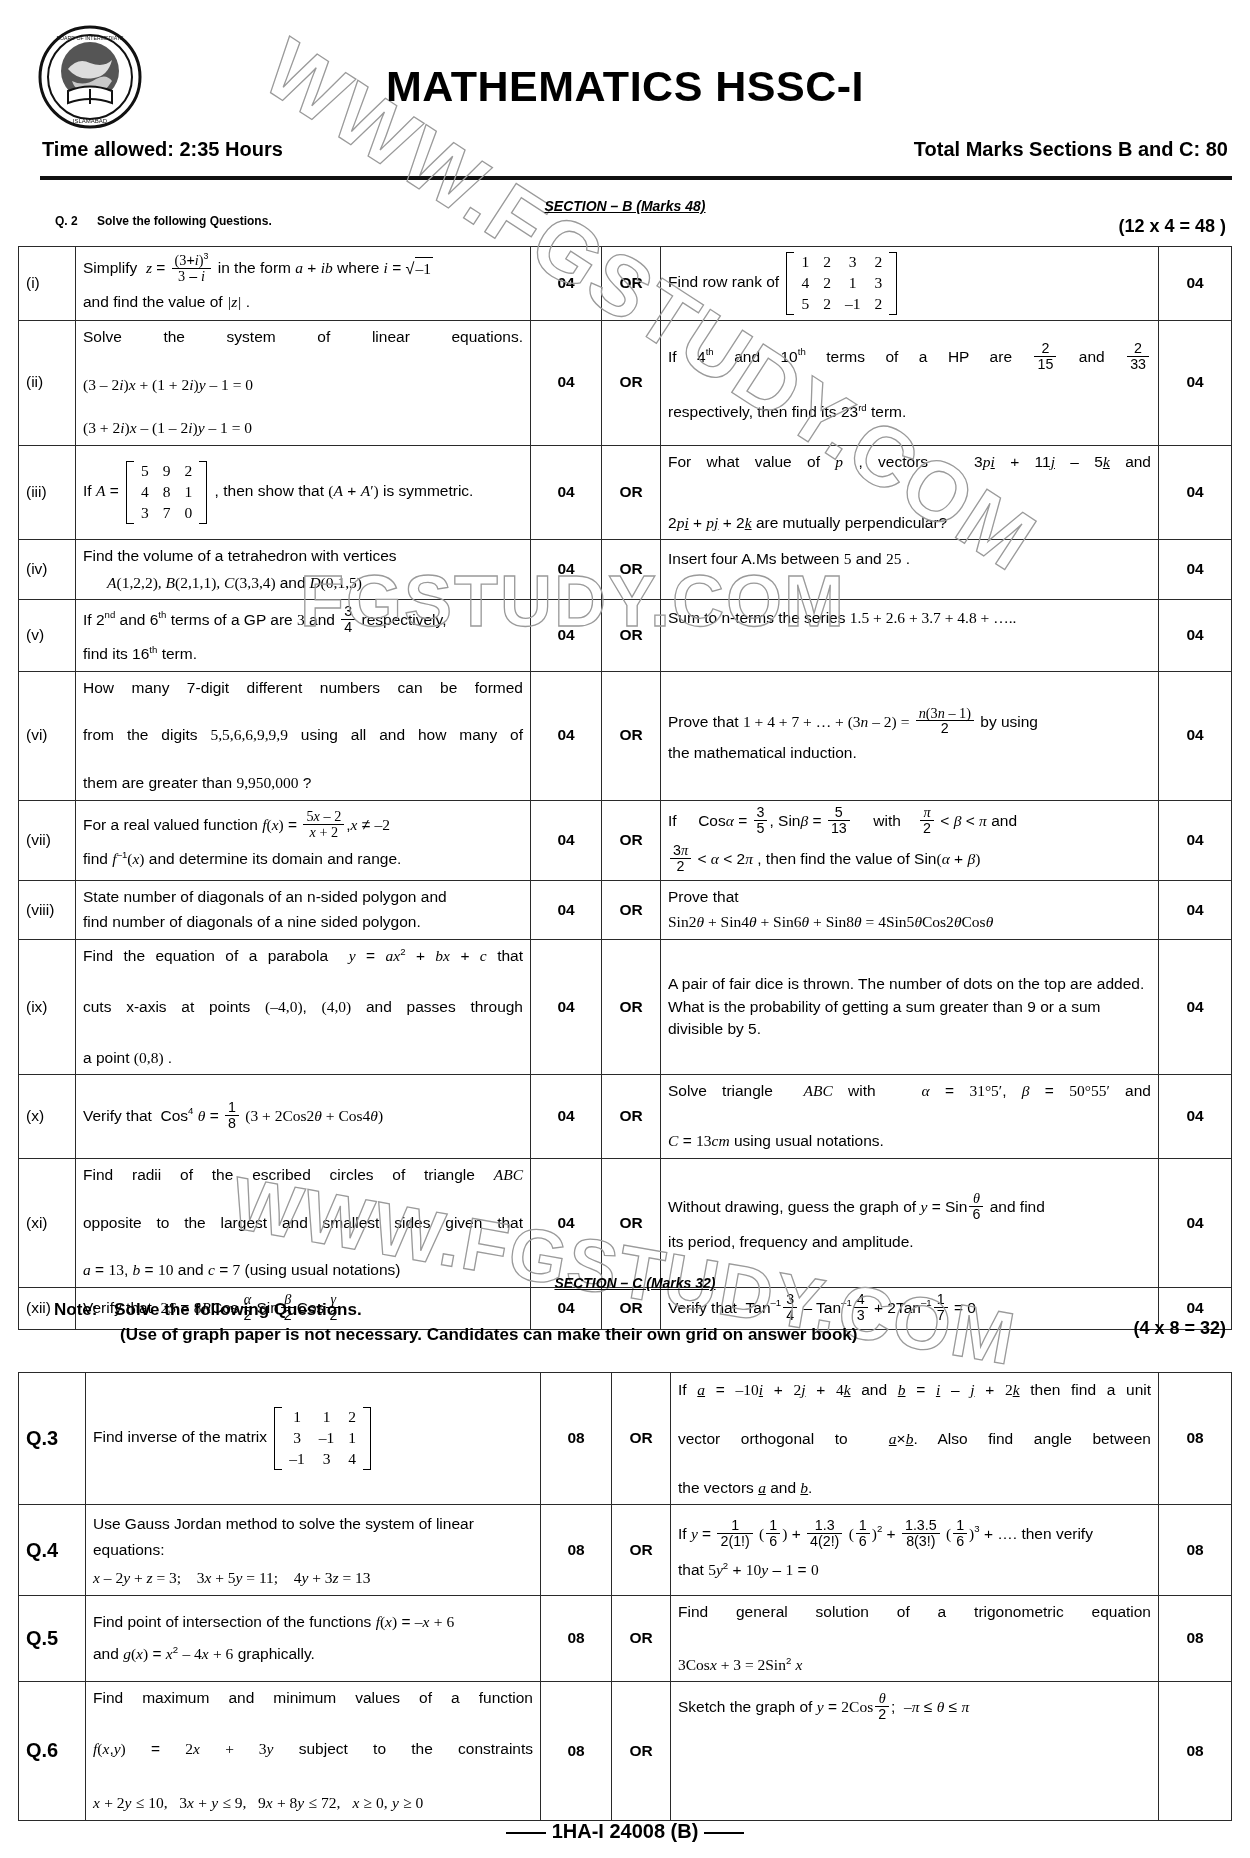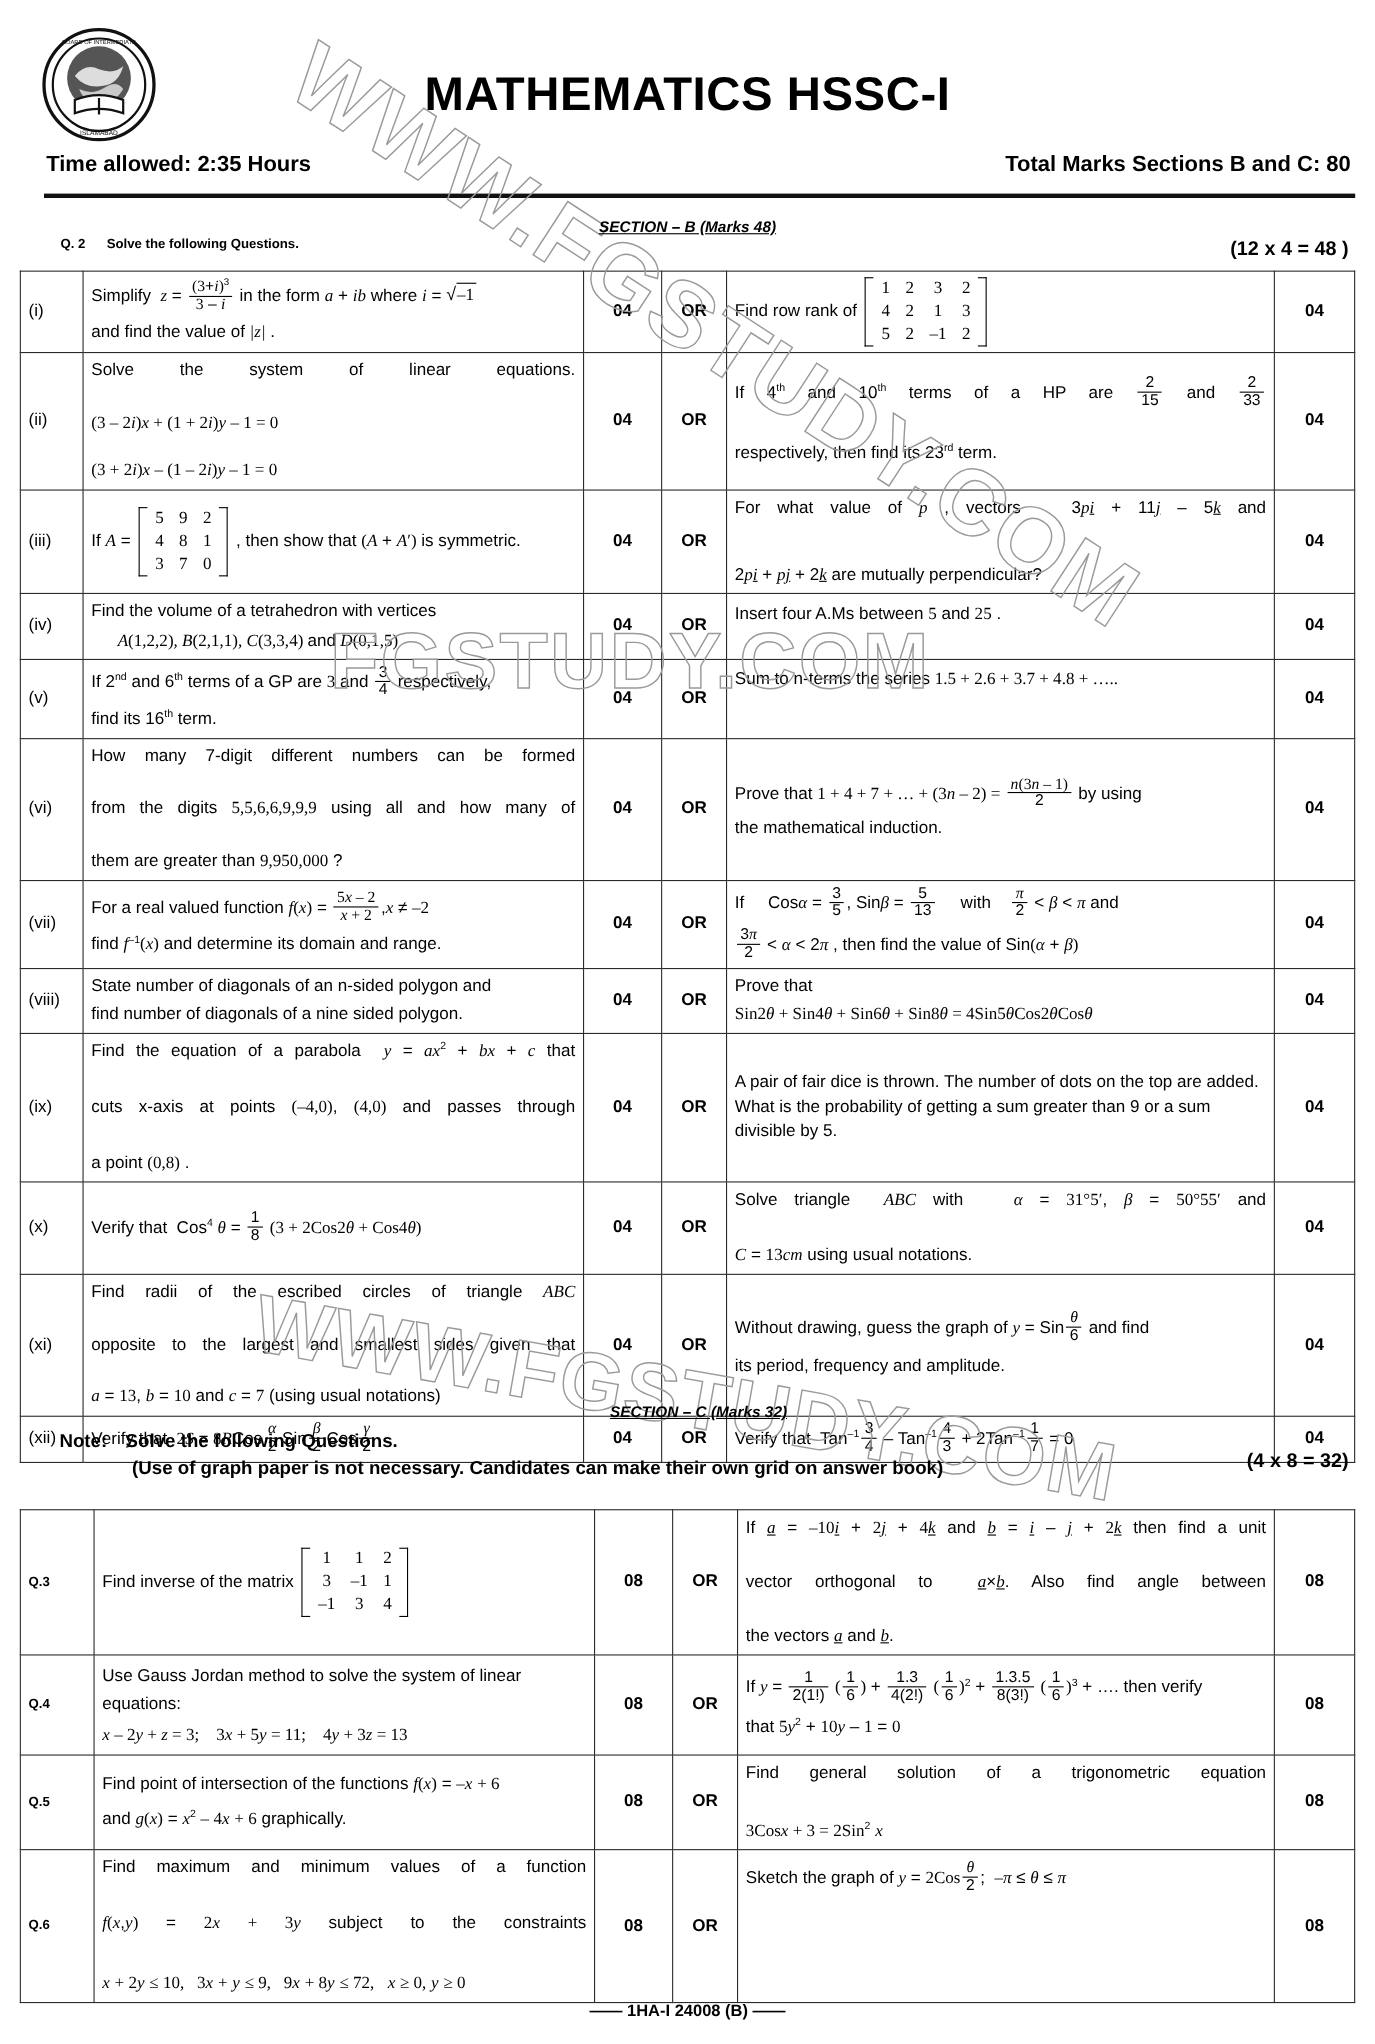--- a/index.html
+++ b/index.html
@@ -139,21 +139,21 @@
     line-height: 1.45;
     background: transparent;
   }
   td.c-label {
     width: 42px;
     text-align: left;
     vertical-align: top;
     padding-top: 4px;
     font-size: 15px;
   }
-  #tableC td.c-label { width: 52px; font-weight: 700; font-size: 12px; }
+  #tableC td.c-label { width: 52px; font-weight: 700; font-size: 20px; }
   td.c-left  { width: 440px; }
   td.c-marks { width: 56px;  text-align: center; font-weight: 700; font-size: 15px; }
   td.c-or    { width: 44px;  text-align: center; font-weight: 700; font-size: 16px; }
   td.c-right { }
   td.c-marks2{ width: 58px;  text-align: center; font-weight: 700; font-size: 15px; }
 
   
   .just { text-align: justify; text-justify: inter-word; }
   .just::after { content: ""; display: inline-block; width: 100%; }
 
@@ -206,21 +206,21 @@
     line-height: 1.35;
     background: transparent;
   }
   .uvec { text-decoration: underline; font-style: italic; font-family:"Liberation Serif", serif;}
 
   .footer {
     position: absolute;
     left: 0; right: 0;
     top: 1820px;
     text-align: center;
-    font-size: 15px;
+    font-size: 20px;
     font-weight: 700;
     z-index: 6;
   }
 </style>
 </head>
 <body>
 
 <div class="page">
 
   <div class="wm wm1">WWW.FGSTUDY.COM</div>

